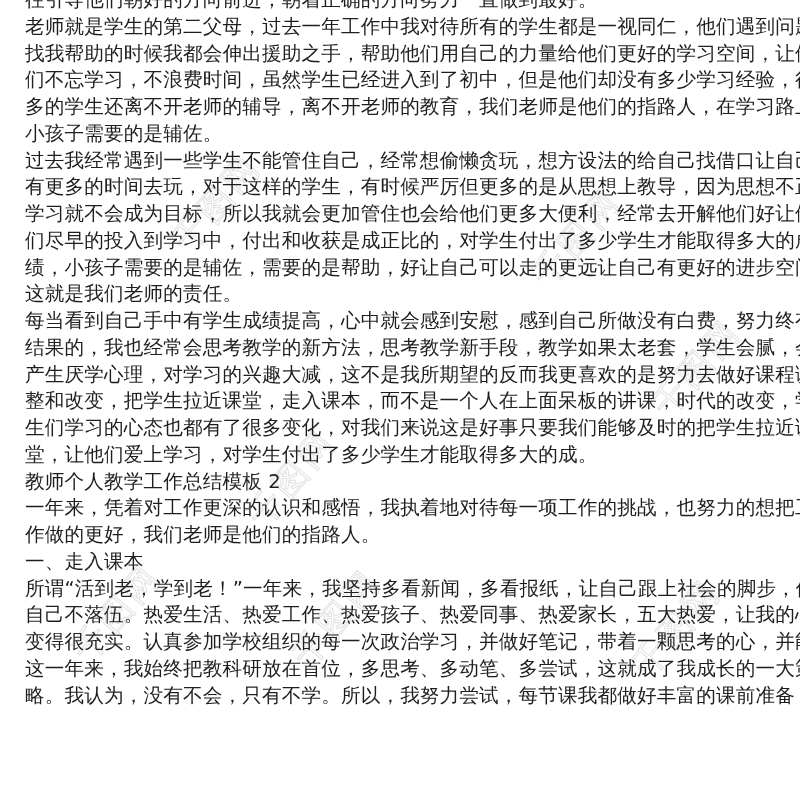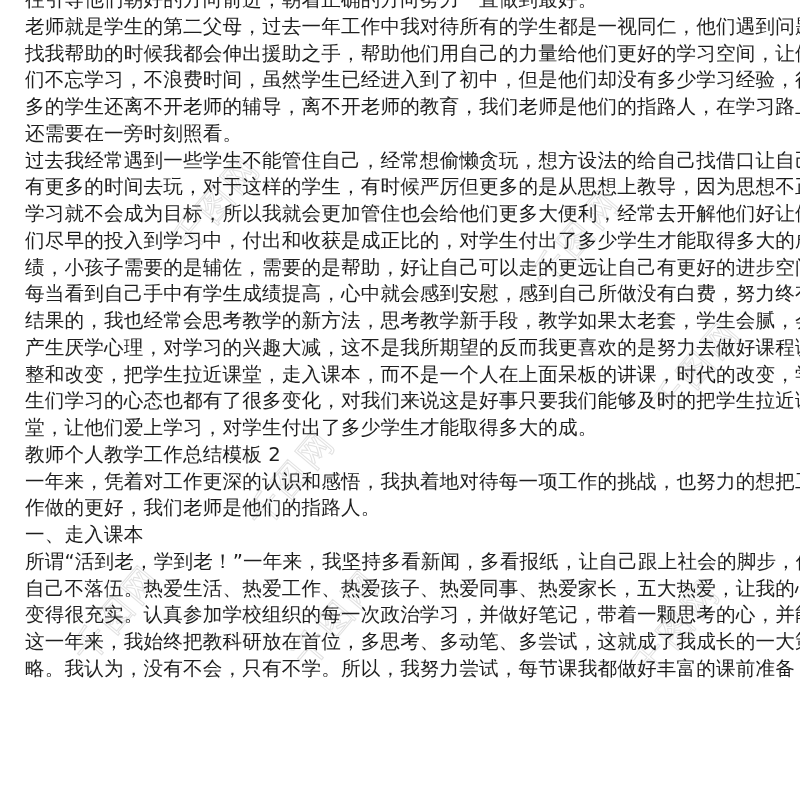--- a/index.html
+++ b/index.html
@@ -76,26 +76,27 @@
       <span class="wm" style="left: 280px; top: 595px;">千图网</span>
       <span class="wm" style="left: 620px; top: 605px;">千图网</span>
     </div>
   <div class="content" id="content">
 
   <div class="line">往引导他们朝好的方向前进，朝着正确的方向努力一直做到最好。</div>
       <div class="line justify">老师就是学生的第二父母，过去一年工作中我对待所有的学生都是一视同仁，他们遇到问题</div>
       <div class="line justify">找我帮助的时候我都会伸出援助之手，帮助他们用自己的力量给他们更好的学习空间，让他</div>
       <div class="line justify">们不忘学习，不浪费时间，虽然学生已经进入到了初中，但是他们却没有多少学习经验，很</div>
       <div class="line justify">多的学生还离不开老师的辅导，离不开老师的教育，我们老师是他们的指路人，在学习路上</div>
-      <div class="line">还需要在一旁时刻照看。</div>
+      <div class="line">小孩子需要的是辅佐。</div>
       <div class="line justify">过去我经常遇到一些学生不能管住自己，经常想偷懒贪玩，想方设法的给自己找借口让自己</div>
       <div class="line justify">有更多的时间去玩，对于这样的学生，有时候严厉但更多的是从思想上教导，因为思想不正，</div>
       <div class="line justify">学习就不会成为目标，所以我就会更加管住也会给他们更多大便利，经常去开解他们好让他</div>
       <div class="line justify">们尽早的投入到学习中，付出和收获是成正比的，对学生付出了多少学生才能取得多大的成</div>
       <div class="line justify">绩，小孩子需要的是辅佐，需要的是帮助，好让自己可以走的更远让自己有更好的进步空间，</div>
+      <div class="line">这就是我们老师的责任。</div>
       <div class="line justify">每当看到自己手中有学生成绩提高，心中就会感到安慰，感到自己所做没有白费，努力终有</div>
       <div class="line justify">结果的，我也经常会思考教学的新方法，思考教学新手段，教学如果太老套，学生会腻，会</div>
       <div class="line justify">产生厌学心理，对学习的兴趣大减，这不是我所期望的反而我更喜欢的是努力去做好课程调</div>
       <div class="line justify">整和改变，把学生拉近课堂，走入课本，而不是一个人在上面呆板的讲课，时代的改变，学</div>
       <div class="line justify">生们学习的心态也都有了很多变化，对我们来说这是好事只要我们能够及时的把学生拉近课</div>
       <div class="line">堂，让他们爱上学习，对学生付出了多少学生才能取得多大的成。</div>
       <div class="line">教师个人教学工作总结模板 2</div>
       <div class="line justify">一年来，凭着对工作更深的认识和感悟，我执着地对待每一项工作的挑战，也努力的想把工</div>
       <div class="line">作做的更好，我们老师是他们的指路人。</div>
       <div class="line">一、走入课本</div>

